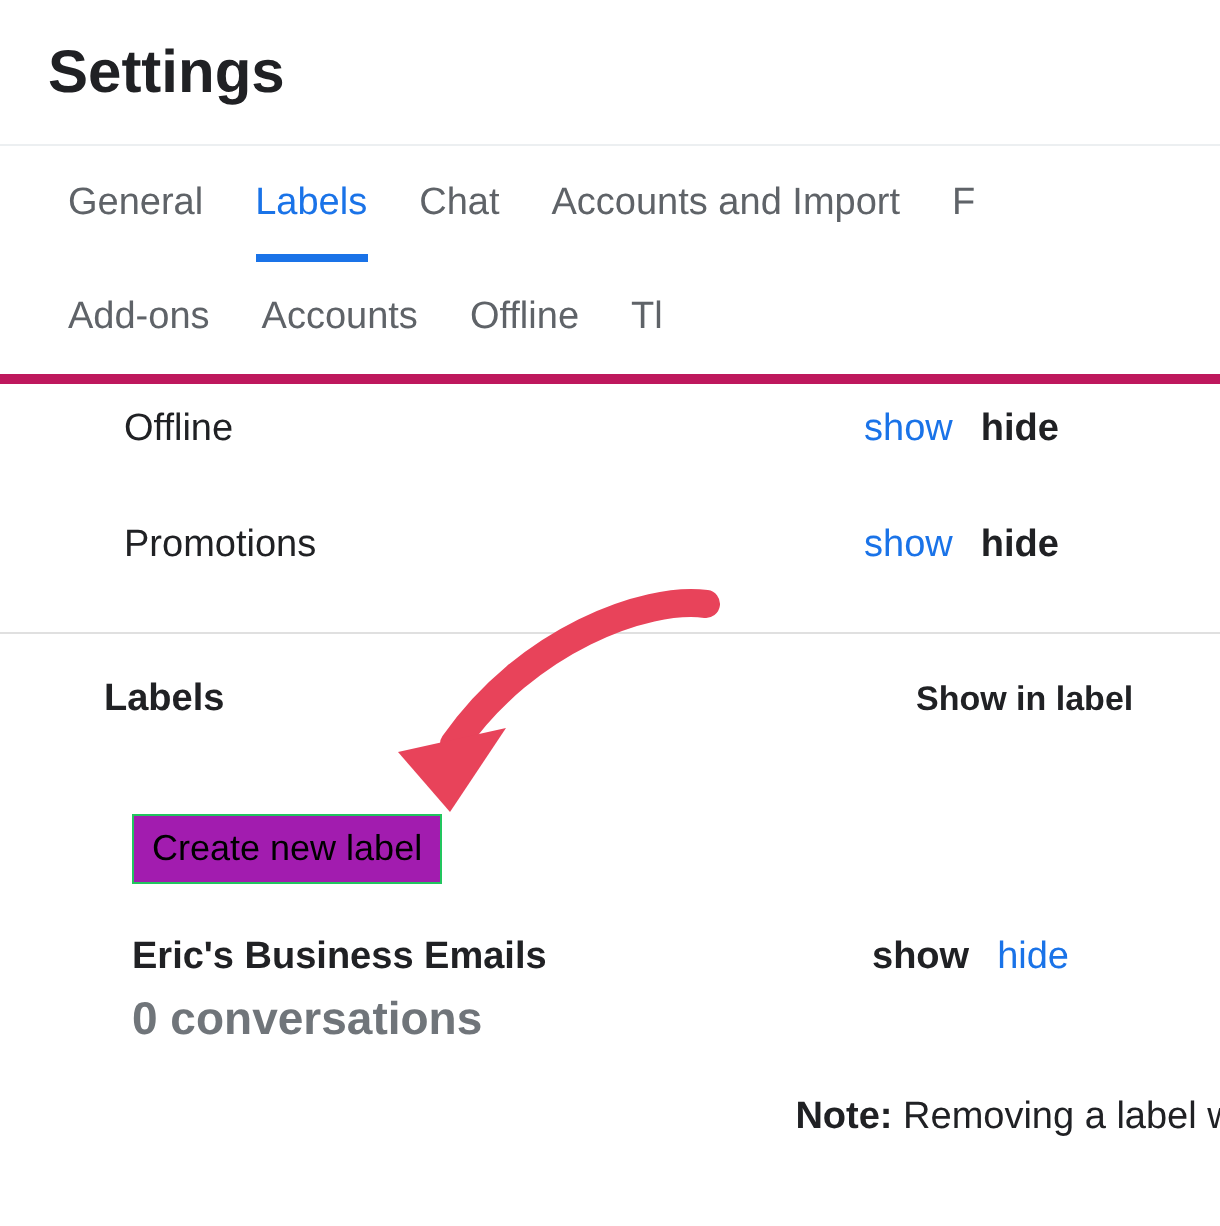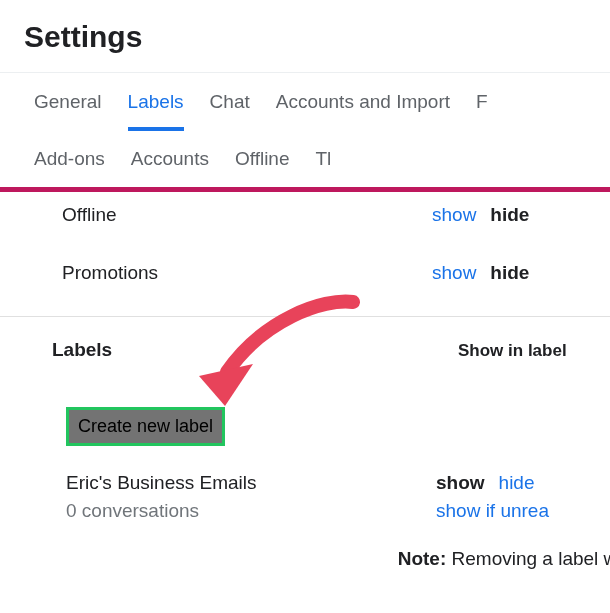--- a/index.html
+++ b/index.html
@@ -91,40 +91,41 @@
   }
   .create-btn-wrap {
     padding-left: 66px;
     padding-top: 46px;
     padding-bottom: 12px;
   }
   .create-btn {
     font-family: inherit;
     font-size: 18px;
     padding: 6px 9px;
-    background: #737373;
-    border: 3px solid #22c55e;
+    background: #a21caf;
+    border: 1px solid #22c55e;
     cursor: pointer;
     color: #000;
   }
   .label-row {
     padding-left: 66px;
     display: flex;
     align-items: flex-start;
     padding-top: 14px;
   }
   .label-col {
     flex: 0 0 370px;
+    font-weight: bold;
   }
   .label-name {
     font-size: 19px;
     color: #202124;
   }
   .label-sub {
-    font-size: 19px;
+    font-size: 23px;
     color: #70757a;
     margin-top: 6px;
   }
   .label-actions {
     display: flex;
     flex-direction: column;
     gap: 6px;
   }
   .label-actions-line1 {
     display: flex;
@@ -195,21 +196,20 @@
   <div class="label-row">
     <div class="label-col">
       <div class="label-name">Eric's Business Emails</div>
       <div class="label-sub">0 conversations</div>
     </div>
     <div class="label-actions">
       <div class="label-actions-line1">
         <span class="bold" style="margin-right:14px">show</span>
         <span class="link">hide</span>
       </div>
-      <span class="link" style="margin-right:0">show if unrea</span>
     </div>
   </div>
 
   <div class="note-line">
     <span class="bold">Note:</span><span> Removing a label will</span>
   </div>
 
   <svg class="annotation-arrow" width="180" height="130" viewBox="0 0 180 130">
     <path d="M 160 12 C 130 8, 70 30, 34 82" stroke="#e8435a" stroke-width="14" fill="none" stroke-linecap="round"></path>
     <path d="M 32 116 L 6 86 L 60 74 Z" fill="#e8435a"></path>

